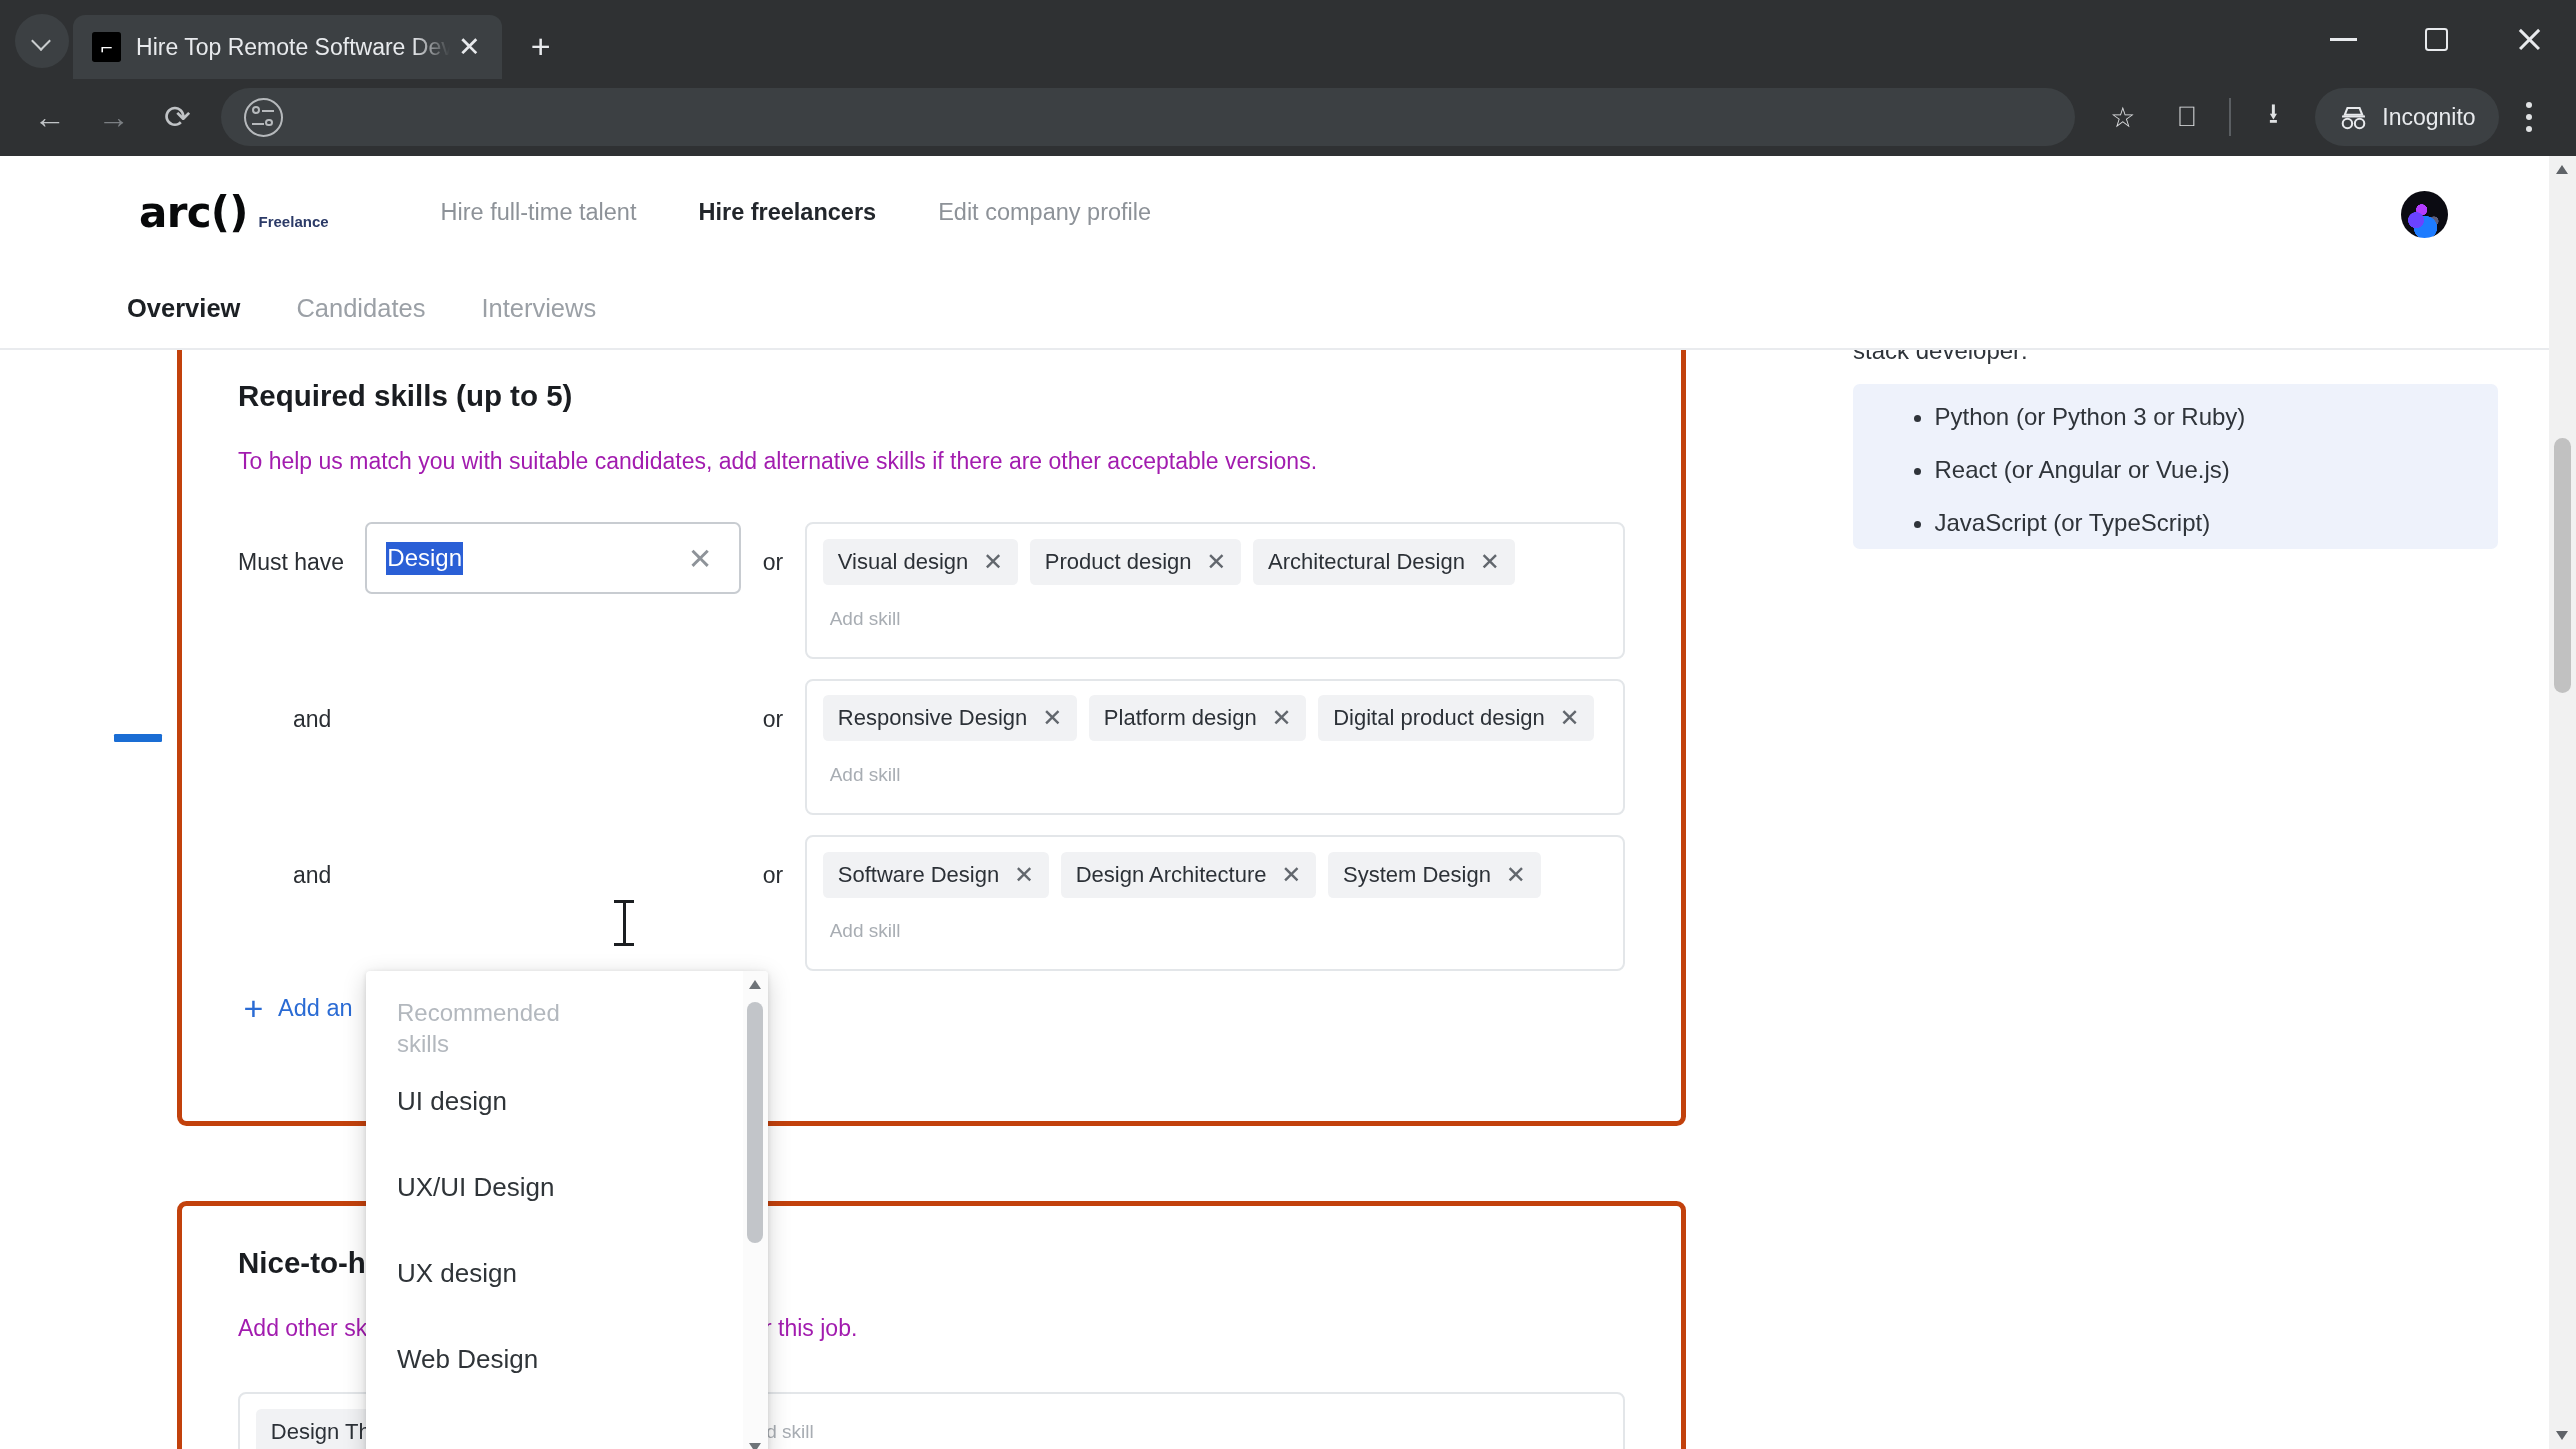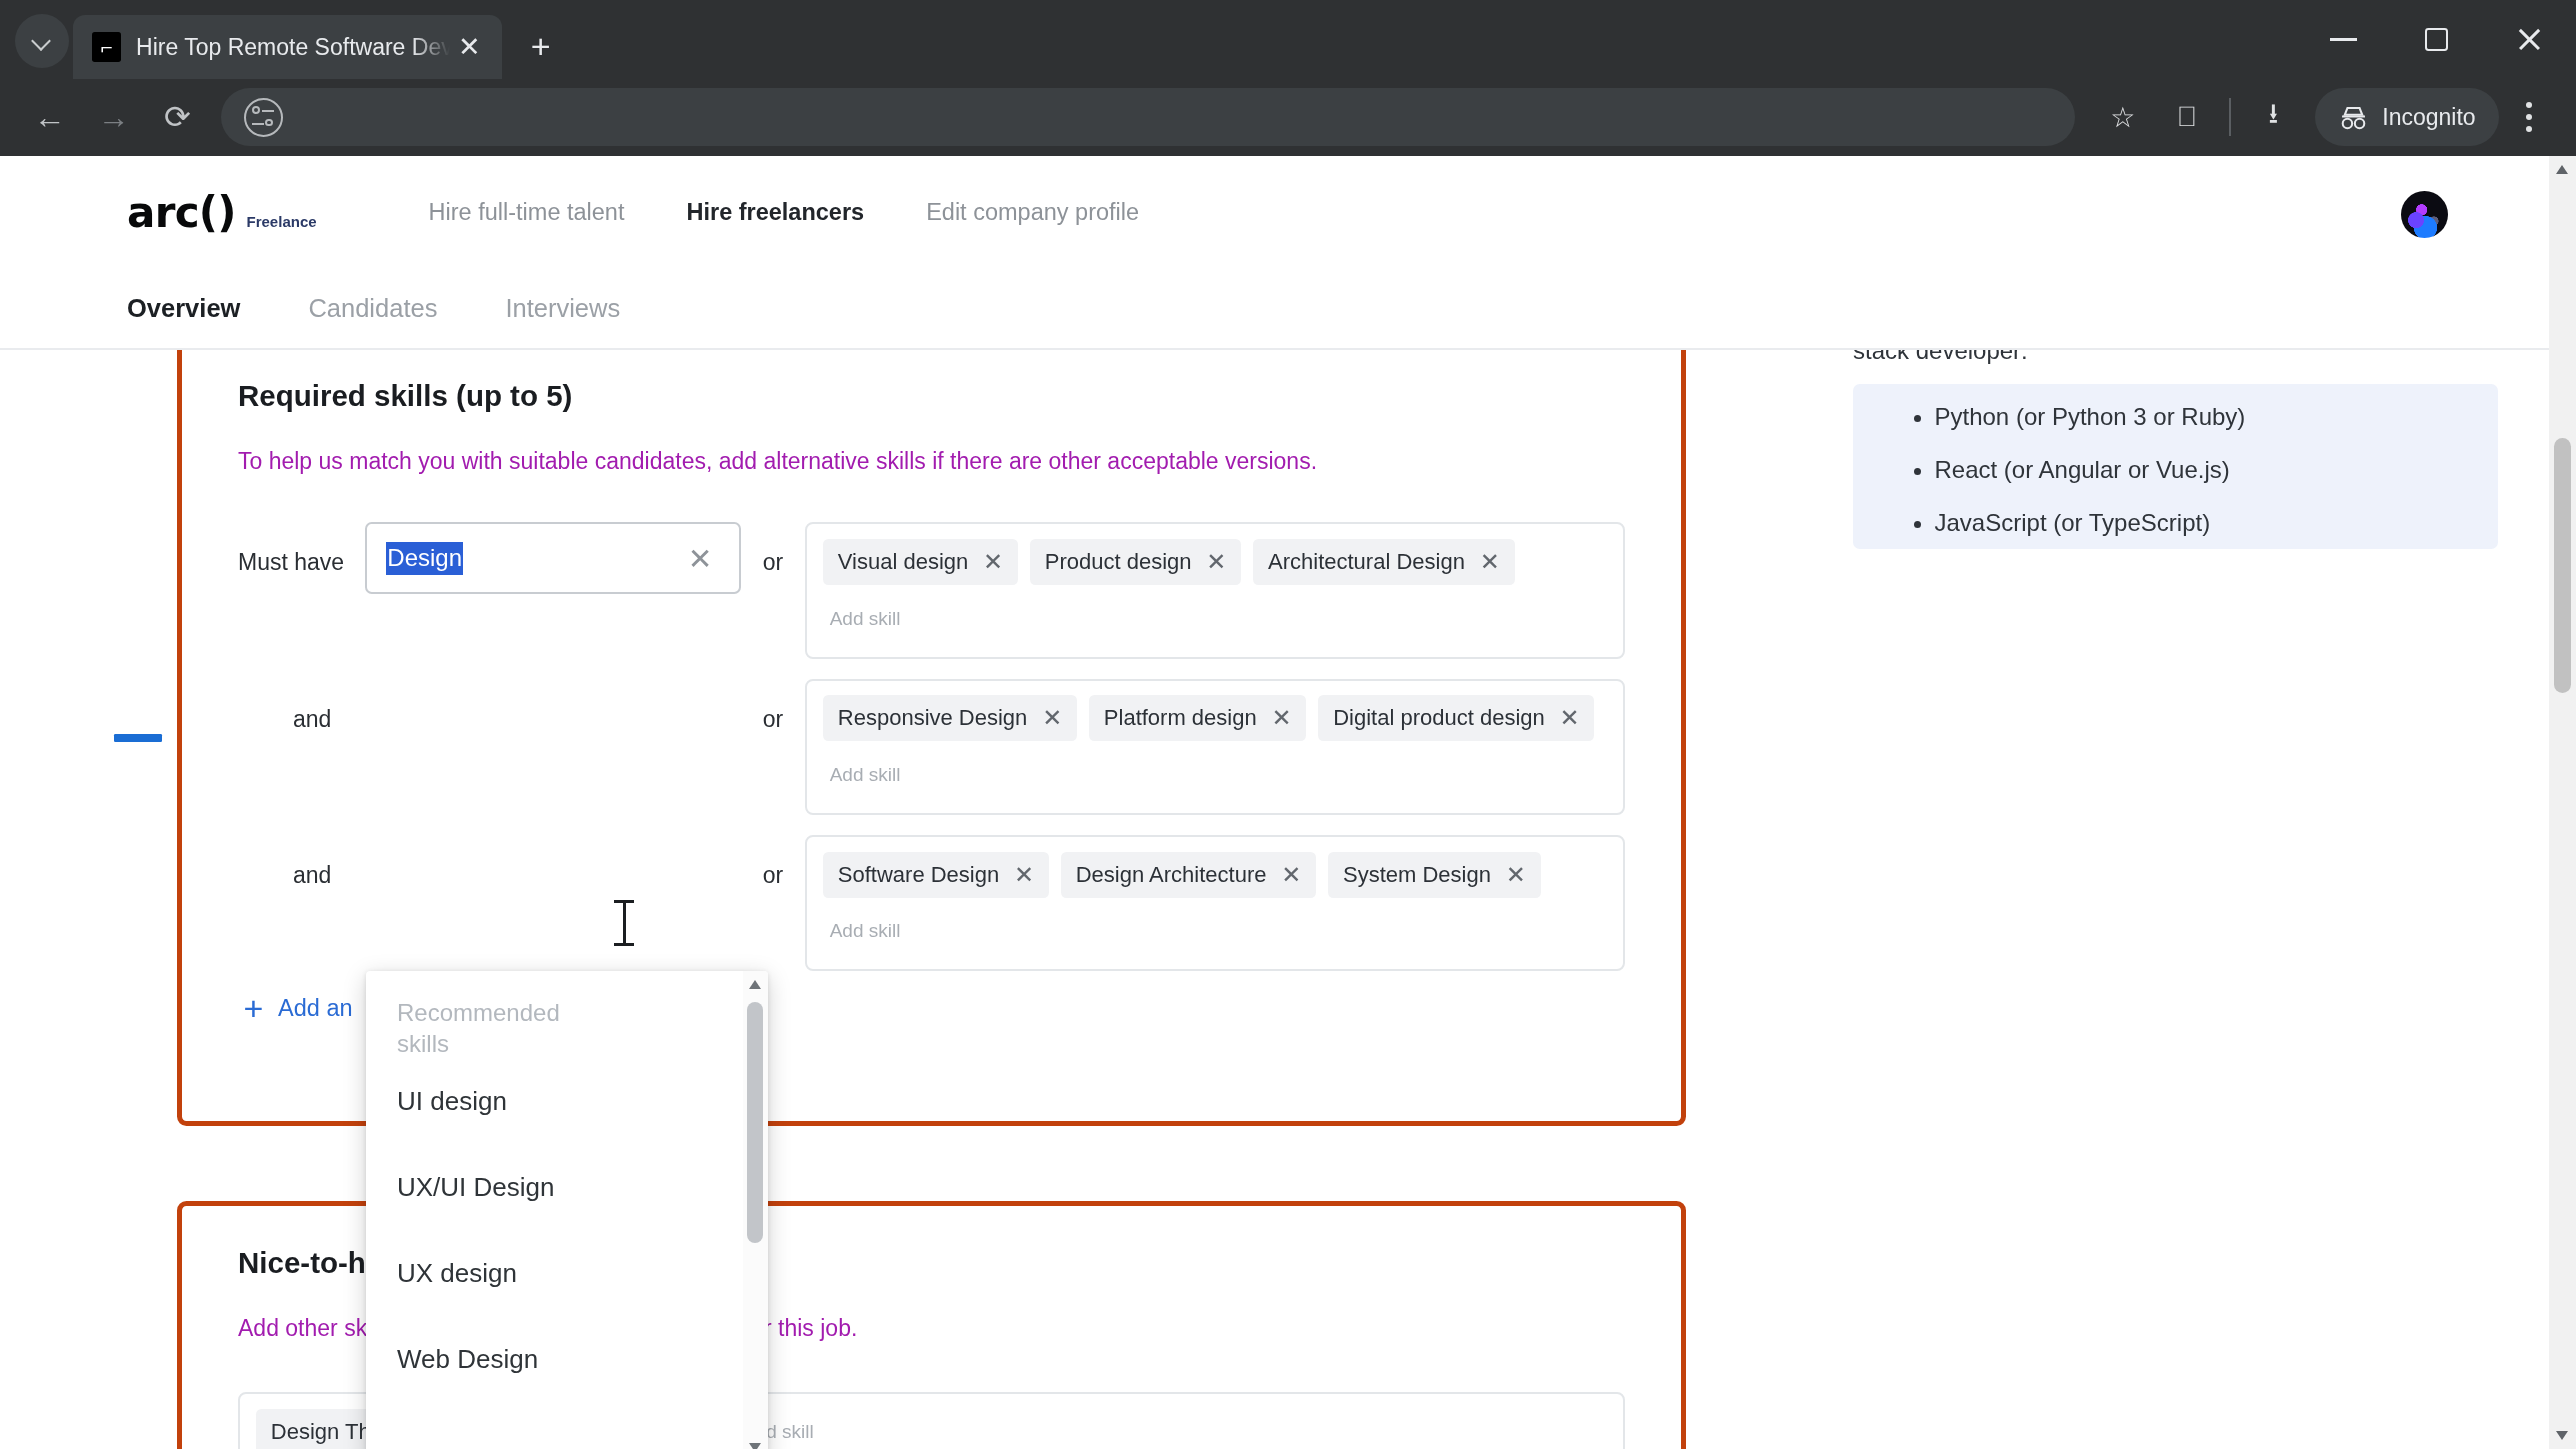--- a/index.html
+++ b/index.html
@@ -129,21 +129,21 @@
     background: #ffffff; overflow: hidden;
   }
   .page {
     position: absolute; left: 0; top: 0; width: 2549px; height: 1293px;
     background: #ffffff;
   }
 
   
   .site-header {
     height: 113px; background: #fff; display: flex; align-items: center;
-    padding: 0 64px 0 127px; position: relative;
+    padding: 0 64px 0 127px; position: relative; margin-left: 12px;
   }
   .brand { display: flex; align-items: baseline; flex: 0 0 auto; }
   .brand-mark { font-size: 42px; font-weight: 700; color: #08090a; letter-spacing: -0.7px; font-family: "DejaVu Sans", sans-serif; }
   .brand-sub { font-size: 15px; color: #2b3a67; font-weight: 600; margin-left: 10.7px; }
   .site-nav { display: flex; align-items: center; margin-left: 81px; gap: 0; }
   .site-nav a {
     font-size: 23.5px; color: #8d9298; text-decoration: none; padding: 0 31px; white-space: nowrap;
   }
   .site-nav a.active { color: #22262b; font-weight: 600; }
   .avatar {
@@ -153,21 +153,21 @@
       radial-gradient(circle at 32% 62%, #6a43ff 0 18%, transparent 19%),
       radial-gradient(circle at 52% 78%, #1d7bff 0 26%, transparent 27%),
       radial-gradient(circle at 44% 40%, #b23cff 0 14%, transparent 15%),
       radial-gradient(circle at 70% 64%, #5d5d7a 0 10%, transparent 11%),
       #0b0b12;
   }
 
   
   .tabs-bar {
     height: 81px; background: #fff; border-bottom: 2px solid #e9ebee;
-    display: flex; align-items: center; padding-left: 127px; gap: 16px;
+    display: flex; align-items: center; padding-left: 127px; gap: 4px;
     position: relative; z-index: 6;
   }
   .tabs-bar .tab-item {
     font-size: 25.5px; color: #9ba0a6; padding: 0 0 0 0; margin-right: 52px; white-space: nowrap;
   }
   .tabs-bar .tab-item.active { color: #1c2024; font-weight: 700; }
 
   
   .content {
     position: relative; padding: 0 0 0 0;

